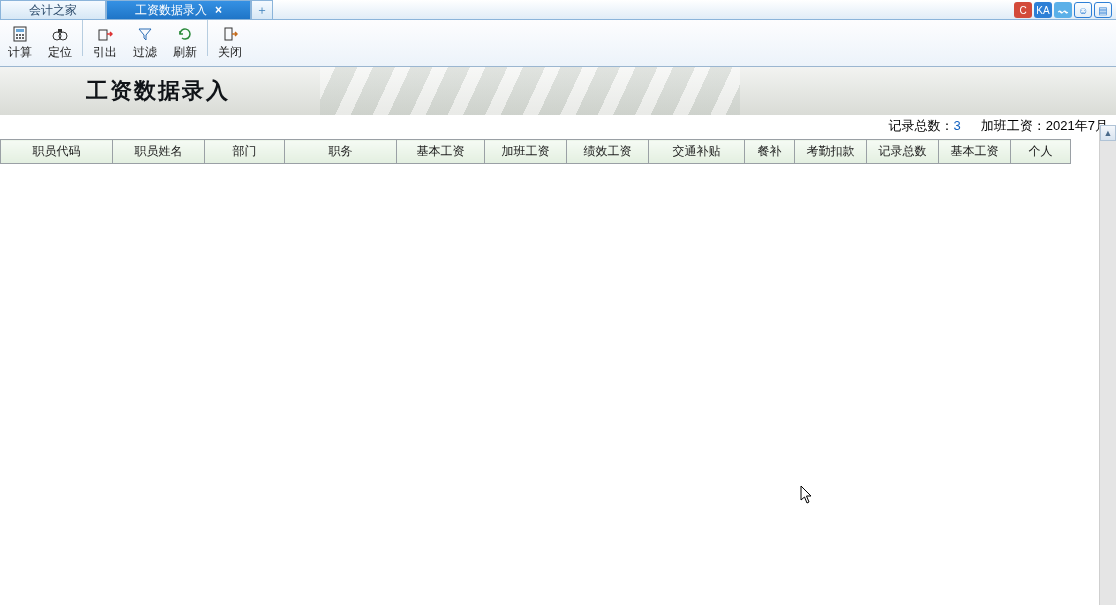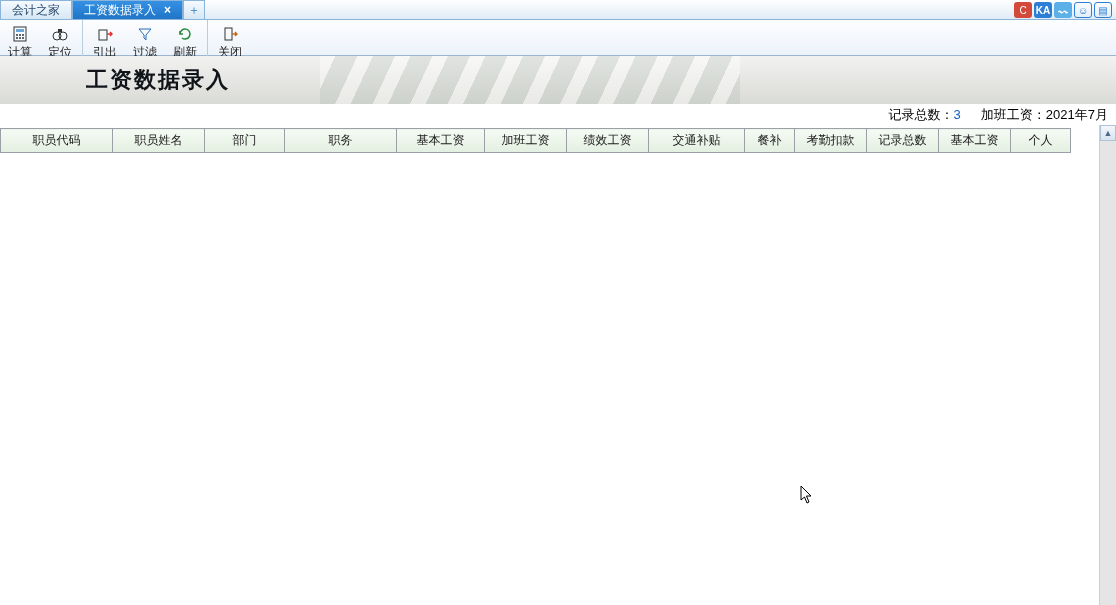--- a/index.html
+++ b/index.html
@@ -15,21 +15,21 @@
     
     .tab-bar {
       height: 20px;
       background: linear-gradient(#ffffff, #e0ecf7);
       display: flex;
       align-items: stretch;
       border-bottom: 1px solid #8bb4da;
       position: relative;
     }
     .tab {
-      padding: 2px 11px;
+      padding: 2px 28px;
       display: flex;
       align-items: center;
       border: 1px solid #8bb4da;
       border-bottom: none;
       background: linear-gradient(#f5faff, #d6e7f5);
       cursor: pointer;
       color: #2b4a6a;
       margin-right: 0;
     }
     .tab.active {
@@ -65,27 +65,27 @@
       height: 16px;
       border-radius: 3px;
       display: flex;
       align-items: center;
       justify-content: center;
       font-size: 10px;
       color: #fff;
       cursor: pointer;
     }
     .badge.red { background: #d34a3a; }
-    .badge.blue { background: #2d7fd6; font-weight: bold; }
+    .badge.blue { background: #2d7fd6; font-weight: normal; }
     .badge.sky { background: #5bb0e8; }
     .badge.lined { border: 1px solid #2d7fd6; color: #2d7fd6; background: transparent; }
 
     
     .toolbar {
-      height: 36px;
+      height: 47px;
       background: linear-gradient(#fdfdfe, #ecf3fa);
       border-bottom: 1px solid #9bb6d0;
       display: flex;
     }
     .tb-btn {
       width: 40px;
       height: 46px;
       display: flex;
       flex-direction: column;
       align-items: center;

